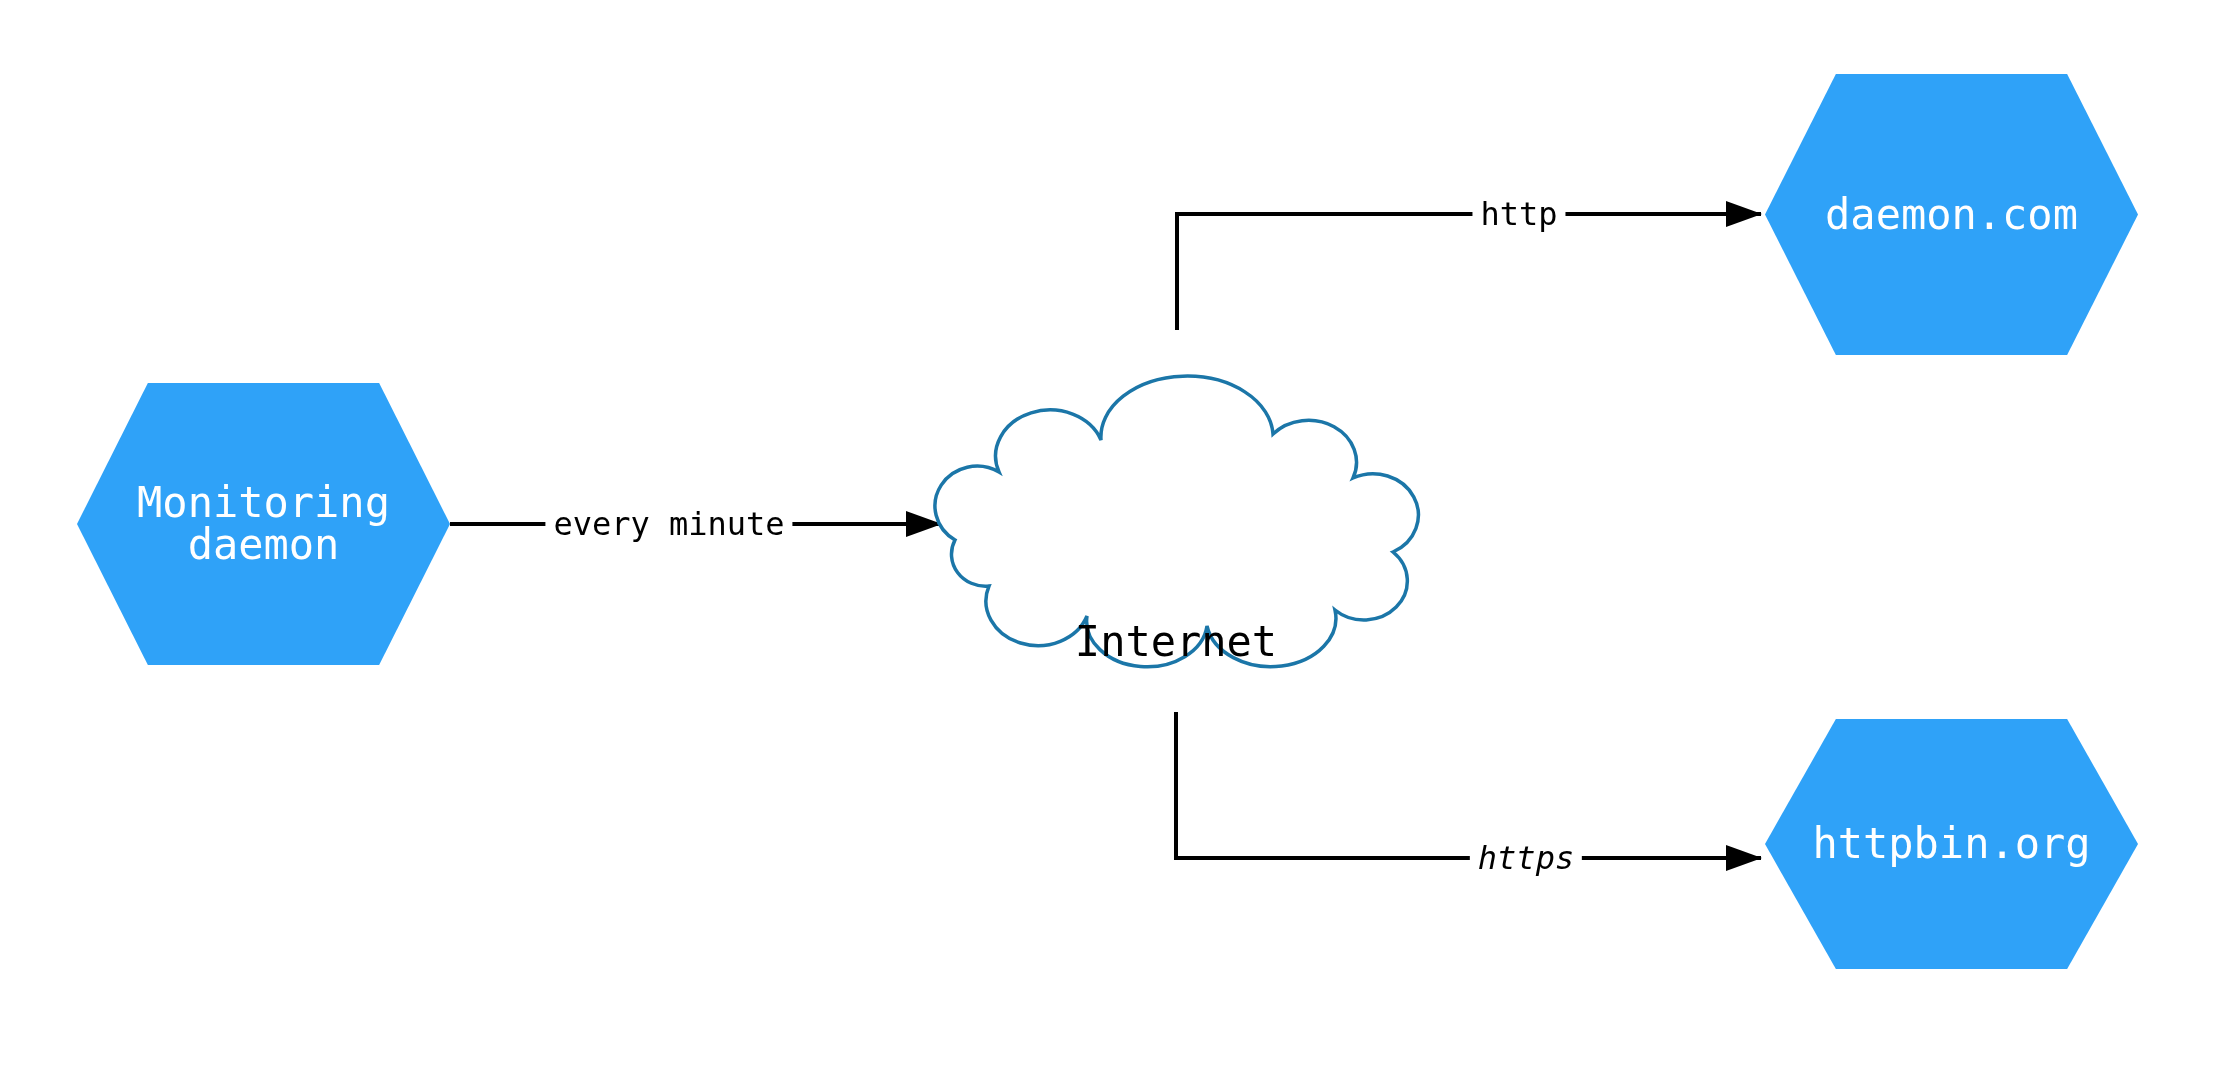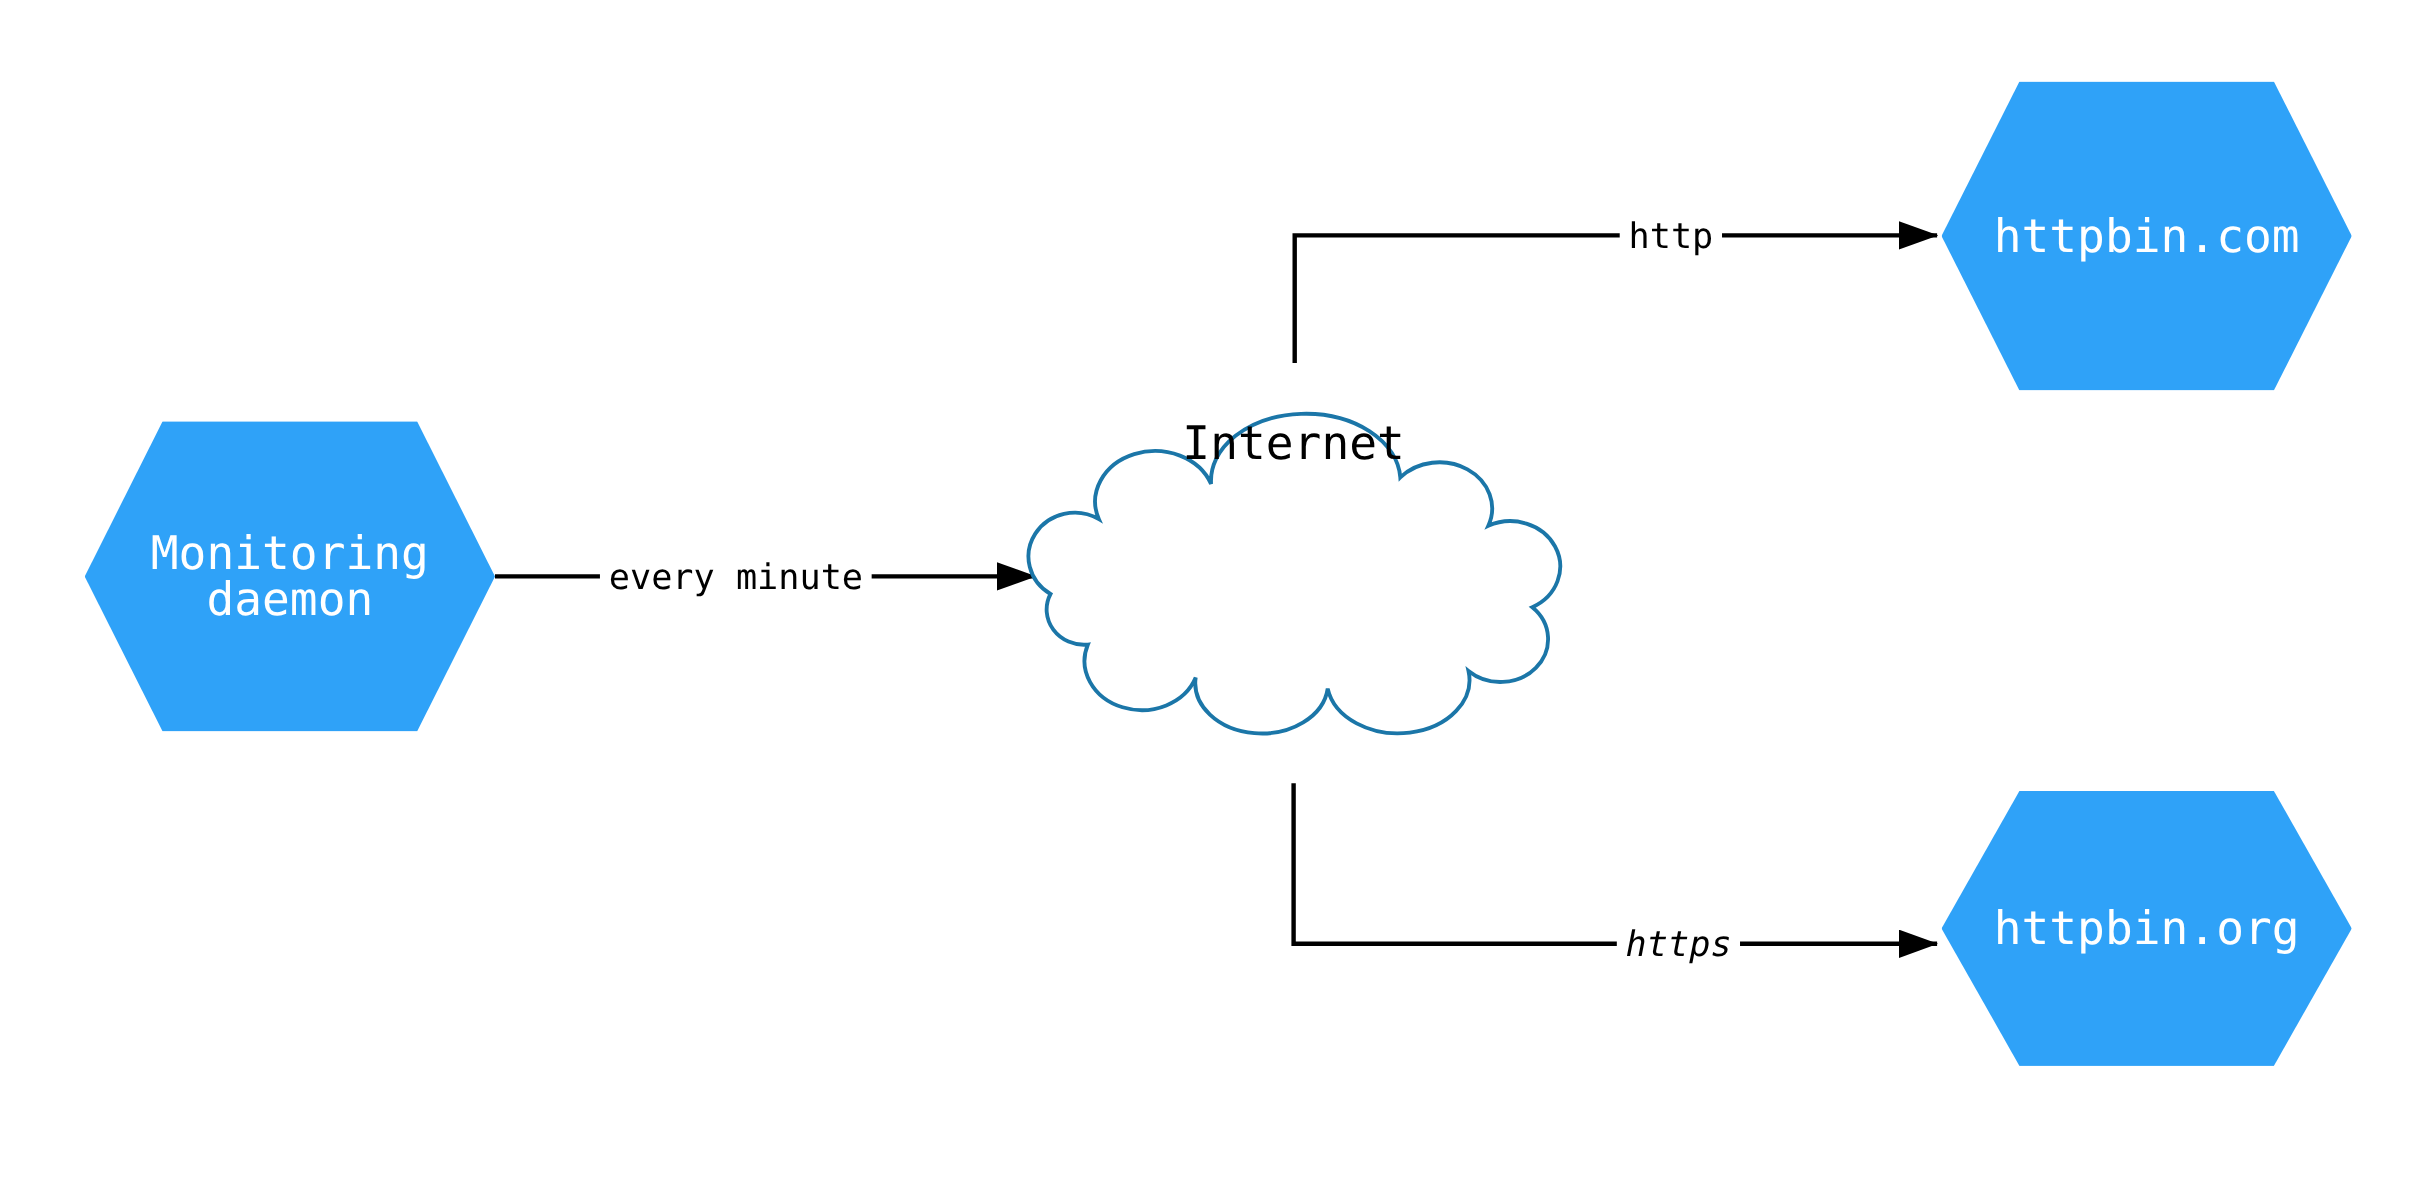--- a/index.html
+++ b/index.html
@@ -22,21 +22,21 @@
   .hex-label{
     color:var(--hexagon-text,#ffffff);
     font-size:42px;line-height:42px;
     text-align:center;white-space:pre-line;
   }
   .node-monitoring{left:77px;top:383px;justify-content:center;}
   .node-example{left:1765px;top:74px;height:281px;}
   .node-httpbin{left:1765px;top:719px;height:250px;}
   .cloud{
     position:absolute;left:941px;top:382px;width:470px;height:281px;
-    display:flex;align-items:flex-start;justify-content:center;
+    display:flex;align-items:flex-end;justify-content:center;
   }
   .cloud-shape{position:absolute;left:0;top:0;width:100%;height:100%;overflow:visible;}
   .cloud-shape path{fill:#ffffff;stroke:var(--cloud-stroke,#1b76a8);stroke-width:3.5;}
   .cloud-label{position:relative;font-size:42px;line-height:42px;color:var(--label-text,#000000);}
   .edge-label{
     position:absolute;transform:translate(-50%,-50%);
     background:var(--background,#ffffff);
     color:var(--label-text,#000000);
     font-size:32px;line-height:46px;
     padding:0 8px;white-space:nowrap;
@@ -74,21 +74,21 @@
                A 40,36 0 0 1 394,228
                A 64,48 0 0 1 266,244
                A 58,44 0 0 1 146,234
                A 42,36 0 0 1 48,204
                A 34,32 0 0 1 14,158 Z"></path>
     </svg>
     <span class="cloud-label">Internet</span>
   </div>
 
   <div class="hex node-example">
-    <span class="hex-label">httpbin.com</span>
+    <span class="hex-label">daemon.com</span>
   </div>
 
   <div class="hex node-httpbin">
     <span class="hex-label">httpbin.org</span>
   </div>
 
   <div class="edge-label" style="left:669px;top:524px;">every minute</div>
 
   <div class="edge-label" style="left:1519px;top:214px;">http</div>
 

